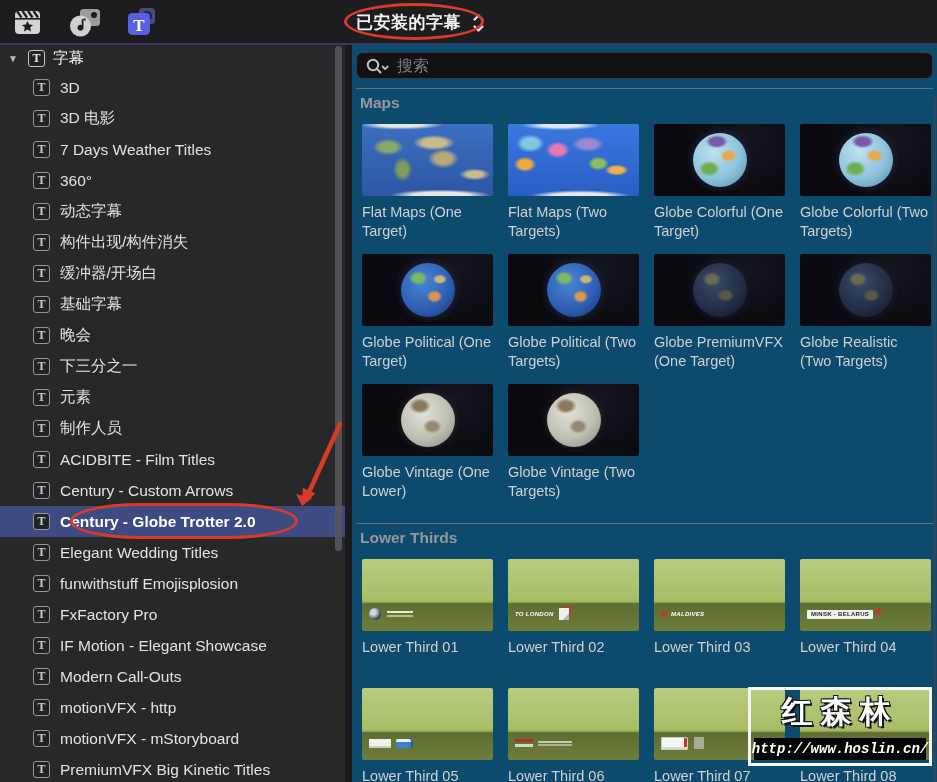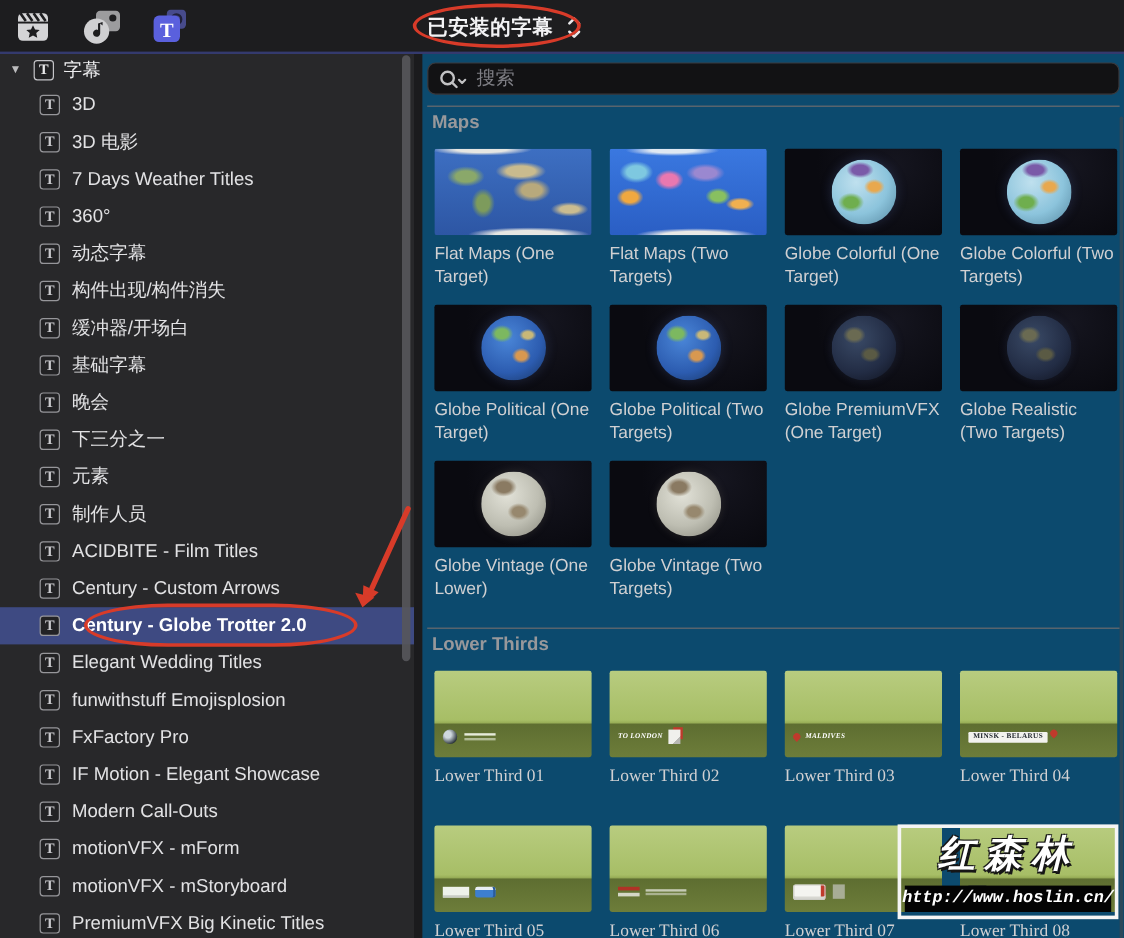--- a/index.html
+++ b/index.html
@@ -70,21 +70,21 @@
   .hr{ height:1px; background:#6c6c6e; margin:9px 4px 0 4px; }
   .group-title{
     margin:5px 0 0 8px; color:#98989b; font-size:15.5px; font-weight:bold;
     line-height:18px;
   }
   .grid{
     margin:12px 0 0 10px;
     display:grid; grid-template-columns:repeat(4,131px); column-gap:15px;
   }
   .cell{ margin-bottom:13px; cursor:pointer; }
-  .grid-lower .cell{ margin-bottom:31px;font-family:Liberation Serif, serif; }
+  .grid-lower .cell{ margin-bottom:31px; }
   .cell-label{
     margin-top:7px; color:#d0d0d2; font-size:14.5px; line-height:19px;
     max-width:131px;
   }
   .thumb{
     position:relative; width:131px; height:72px; border-radius:2px; overflow:hidden;
     background:#0a0a10;
   }
   
   .flat-satellite{
@@ -223,21 +223,21 @@
   .arrow-overlay{ position:absolute; left:0; top:0; pointer-events:none; }
   
   .watermark{
     position:absolute; left:748px; top:687px; width:184px; height:79px;
     border:3px solid #f5f5f5; pointer-events:none;
   }
   .wm-title{
     position:absolute; top:0px; left:0; right:0; text-align:center;
     color:#ffffff; font-size:31px; font-weight:bold; letter-spacing:8px;
     text-shadow:2px 2px 0 #161616, -1px -1px 0 #161616, 1px -1px 0 #161616, -1px 1px 0 #161616;
-    line-height:44px; white-space:nowrap;font-style:italic;
+    line-height:44px; white-space:nowrap;
   }
   .wm-url{
     position:absolute; left:3px; right:3px; bottom:3px; height:22px;
     background:#040404; color:#ffffff; font-family:"Liberation Mono", monospace;
     font-weight:bold; font-style:italic; font-size:14px;
     display:flex; align-items:center; justify-content:center; letter-spacing:0;
   }
 </style>
 </head>
 <body>
@@ -380,21 +380,21 @@
     <span class="side-label">IF Motion - Elegant Showcase</span>
   </li>
 
   <li class="side-item">
     <span class="t-box">T</span>
     <span class="side-label">Modern Call-Outs</span>
   </li>
 
   <li class="side-item">
     <span class="t-box">T</span>
-    <span class="side-label">motionVFX - mForm</span>
+    <span class="side-label">motionVFX - http</span>
   </li>
 
   <li class="side-item">
     <span class="t-box">T</span>
     <span class="side-label">motionVFX - mStoryboard</span>
   </li>
 
   <li class="side-item">
     <span class="t-box">T</span>
     <span class="side-label">PremiumVFX Big Kinetic Titles</span>

